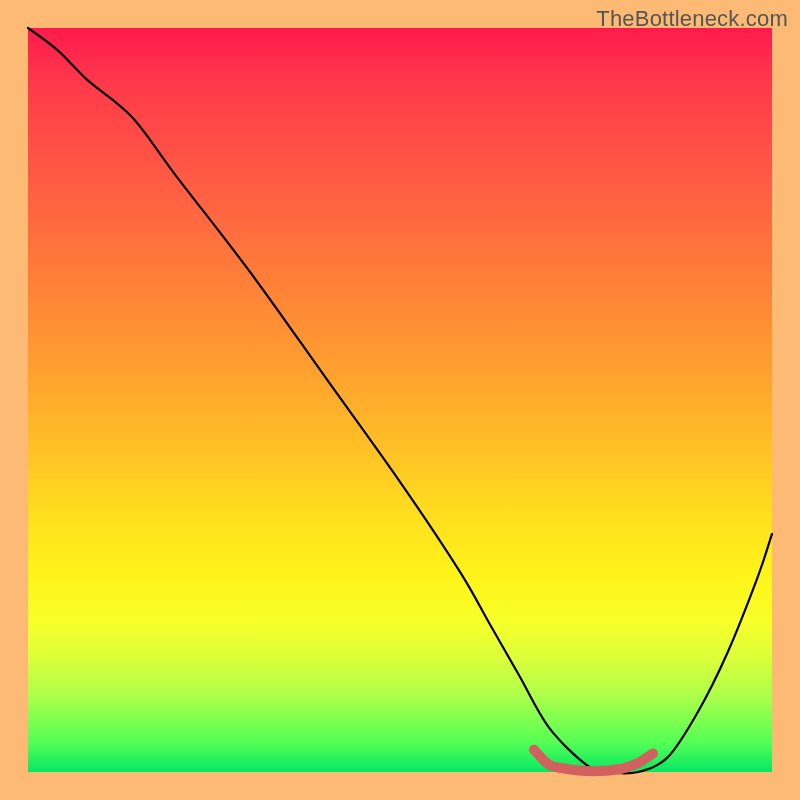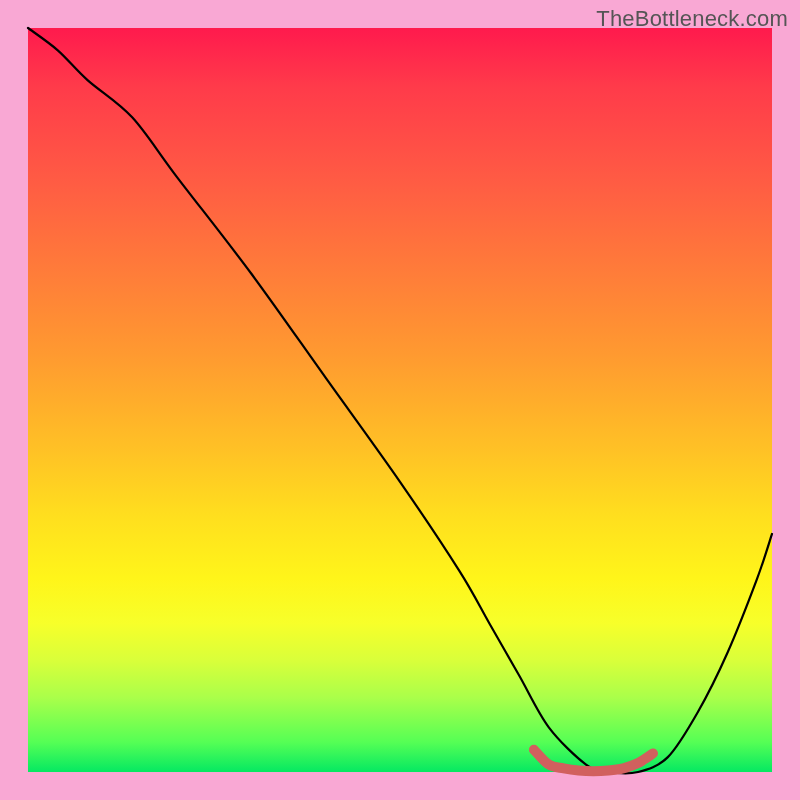--- a/index.html
+++ b/index.html
@@ -10,21 +10,21 @@
     background: #000;
     overflow: hidden;
     font-family: Arial, Helvetica, sans-serif;
   }
   .frame {
     position: absolute;
     left: 0;
     top: 0;
     width: 800px;
     height: 800px;
-    background: #f9a8d4;
+    background: #fdba74;
   }
   .plot {
     position: absolute;
     left: 28px;
     top: 28px;
     width: 744px;
     height: 744px;
     
     background: linear-gradient(
       to bottom,

